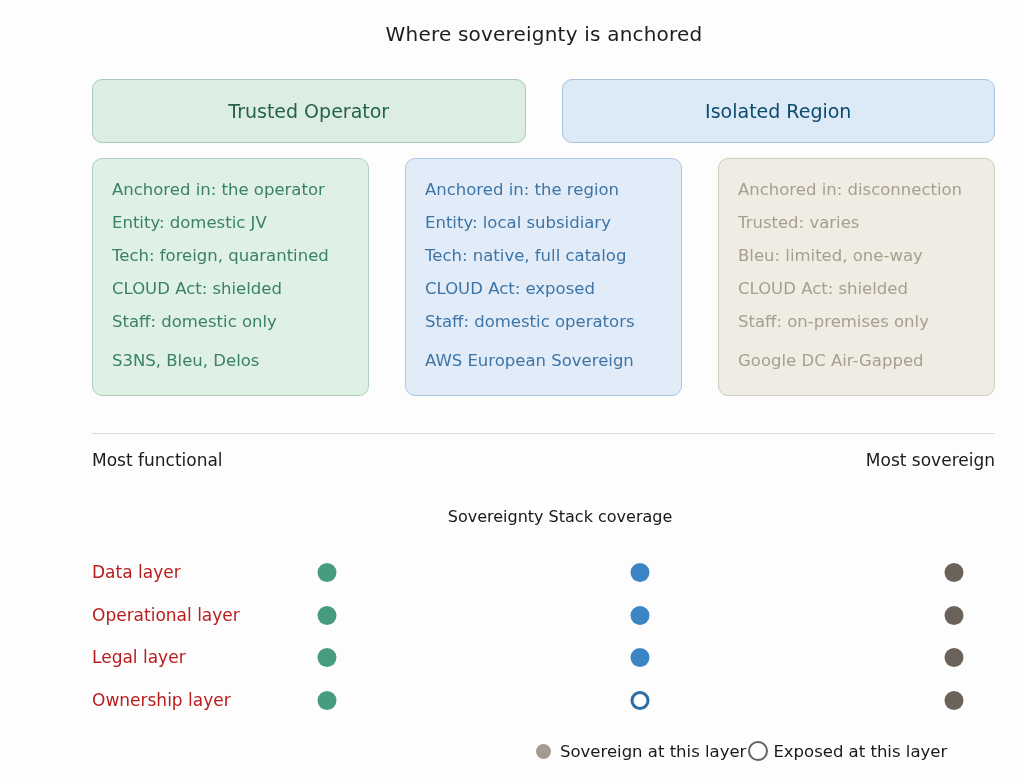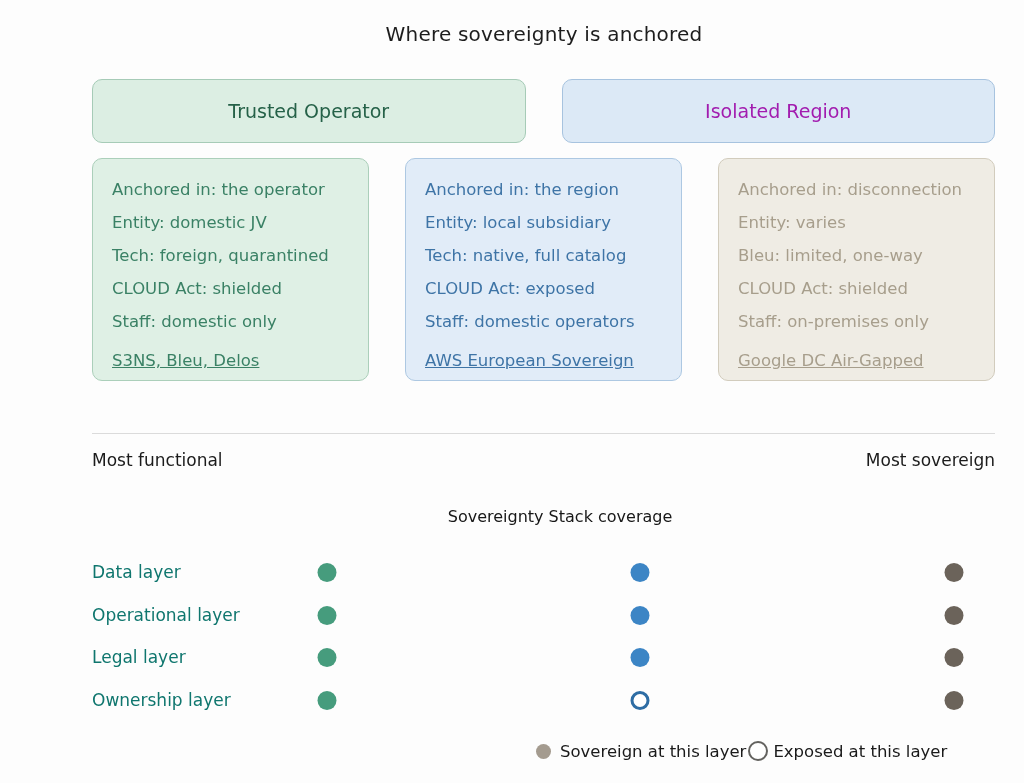--- a/index.html
+++ b/index.html
@@ -6,42 +6,42 @@
   .page{position:relative;width:1024px;height:764px;background:#fdfdfd;overflow:hidden;
         font-family:"DejaVu Sans","Liberation Sans",sans-serif;margin-left:32px;}
   .page-title{position:absolute;top:22px;left:0;width:100%;text-align:center;
               font-size:20px;color:#1d1d1d;letter-spacing:.2px;}
   .headers,.bodies{position:absolute;left:60px;width:903px;display:flex;gap:36px;}
   .headers{top:79px;}
   .bodies{top:158px;}
   .col{flex:1;min-width:0;}
   .header-card{height:62px;border-radius:10px;border:1px solid;display:flex;
                align-items:center;justify-content:center;font-size:19px;}
-  .body-card{border-radius:10px;border:1px solid;padding:14px 19px 3px 19px;font-size:16.5px;}
+  .body-card{border-radius:10px;border:1px solid;padding:14px 19px 18px 19px;font-size:16.5px;}
   .attr{line-height:33px;white-space:nowrap;}
-  .examples{line-height:33px;margin-top:6px;white-space:nowrap;text-decoration:underline;}
+  .examples{line-height:33px;margin-top:6px;white-space:nowrap;}
 
   .col-green .header-card{background:#dceee3;border-color:#a6cbb7;color:#256148;}
   .col-green .body-card{background:#dff0e5;border-color:#abcfba;color:#3a8165;}
-  .col-blue .header-card{background:#dce9f6;border-color:#a7c3df;color:#a21caf;}
+  .col-blue .header-card{background:#dce9f6;border-color:#a7c3df;color:#0c4a6e;}
   .col-blue .body-card{background:#e1ecf8;border-color:#adc8e2;color:#3e74a6;}
   .col-tan .header-card{background:#eeeae1;border-color:#ccc5b4;color:#57513f;}
   .col-tan .body-card{background:#efece4;border-color:#d2ccbd;color:#a79e8c;}
 
   .divider{position:absolute;top:433px;left:60px;width:903px;height:1px;background:#dbdbdb;}
   .axis-label{position:absolute;top:450px;font-size:17px;color:#1b1b1b;}
   .axis-left{left:60px;}
   .axis-right{right:61px;}
 
   .stack-title{position:absolute;top:507px;left:16px;width:100%;text-align:center;
                font-size:16px;color:#171717;}
   .matrix{position:absolute;top:551px;left:0;width:1024px;}
   .matrix-row{position:relative;height:42.5px;}
   .row-label{position:absolute;left:60px;top:50%;transform:translateY(-50%);
-             font-size:17px;color:#0f766e;white-space:nowrap;}
+             font-size:17px;color:#b91c1c;white-space:nowrap;}
   .cell{position:absolute;top:50%;transform:translate(-50%,-50%);}
   .cell.c0{left:295px;} .cell.c1{left:608px;} .cell.c2{left:922px;}
   .dot{display:inline-block;width:19px;height:19px;border-radius:50%;
        box-sizing:border-box;background:#999;vertical-align:middle;}
   .dot.open{background:#ffffff;border:3px solid #2e6da4;}
 
   .legend{position:absolute;top:741px;left:504px;display:flex;align-items:center;
           font-size:16.5px;color:#1a1a1a;white-space:nowrap;}
   .legend .dot{width:15px;height:15px;margin-right:9px;}
   .legend .dot.open{width:20px;height:20px;border-width:2.5px;margin:0 5px 0 2px;}
@@ -80,21 +80,21 @@
         <div class="attr">Entity: local subsidiary</div>
         <div class="attr">Tech: native, full catalog</div>
         <div class="attr">CLOUD Act: exposed</div>
         <div class="attr">Staff: domestic operators</div>
         <div class="examples">AWS European Sovereign</div>
       </div>
     </div>
     <div class="col col-tan">
       <div class="body-card">
         <div class="attr">Anchored in: disconnection</div>
-        <div class="attr">Entity: varies</div>
+        <div class="attr">Trusted: varies</div>
         <div class="attr">Bleu: limited, one-way</div>
         <div class="attr">CLOUD Act: shielded</div>
         <div class="attr">Staff: on-premises only</div>
         <div class="examples">Google DC Air-Gapped</div>
       </div>
     </div>
   </div>
 
   <div class="divider"></div>
   <div class="axis-label axis-left">Most functional</div>

